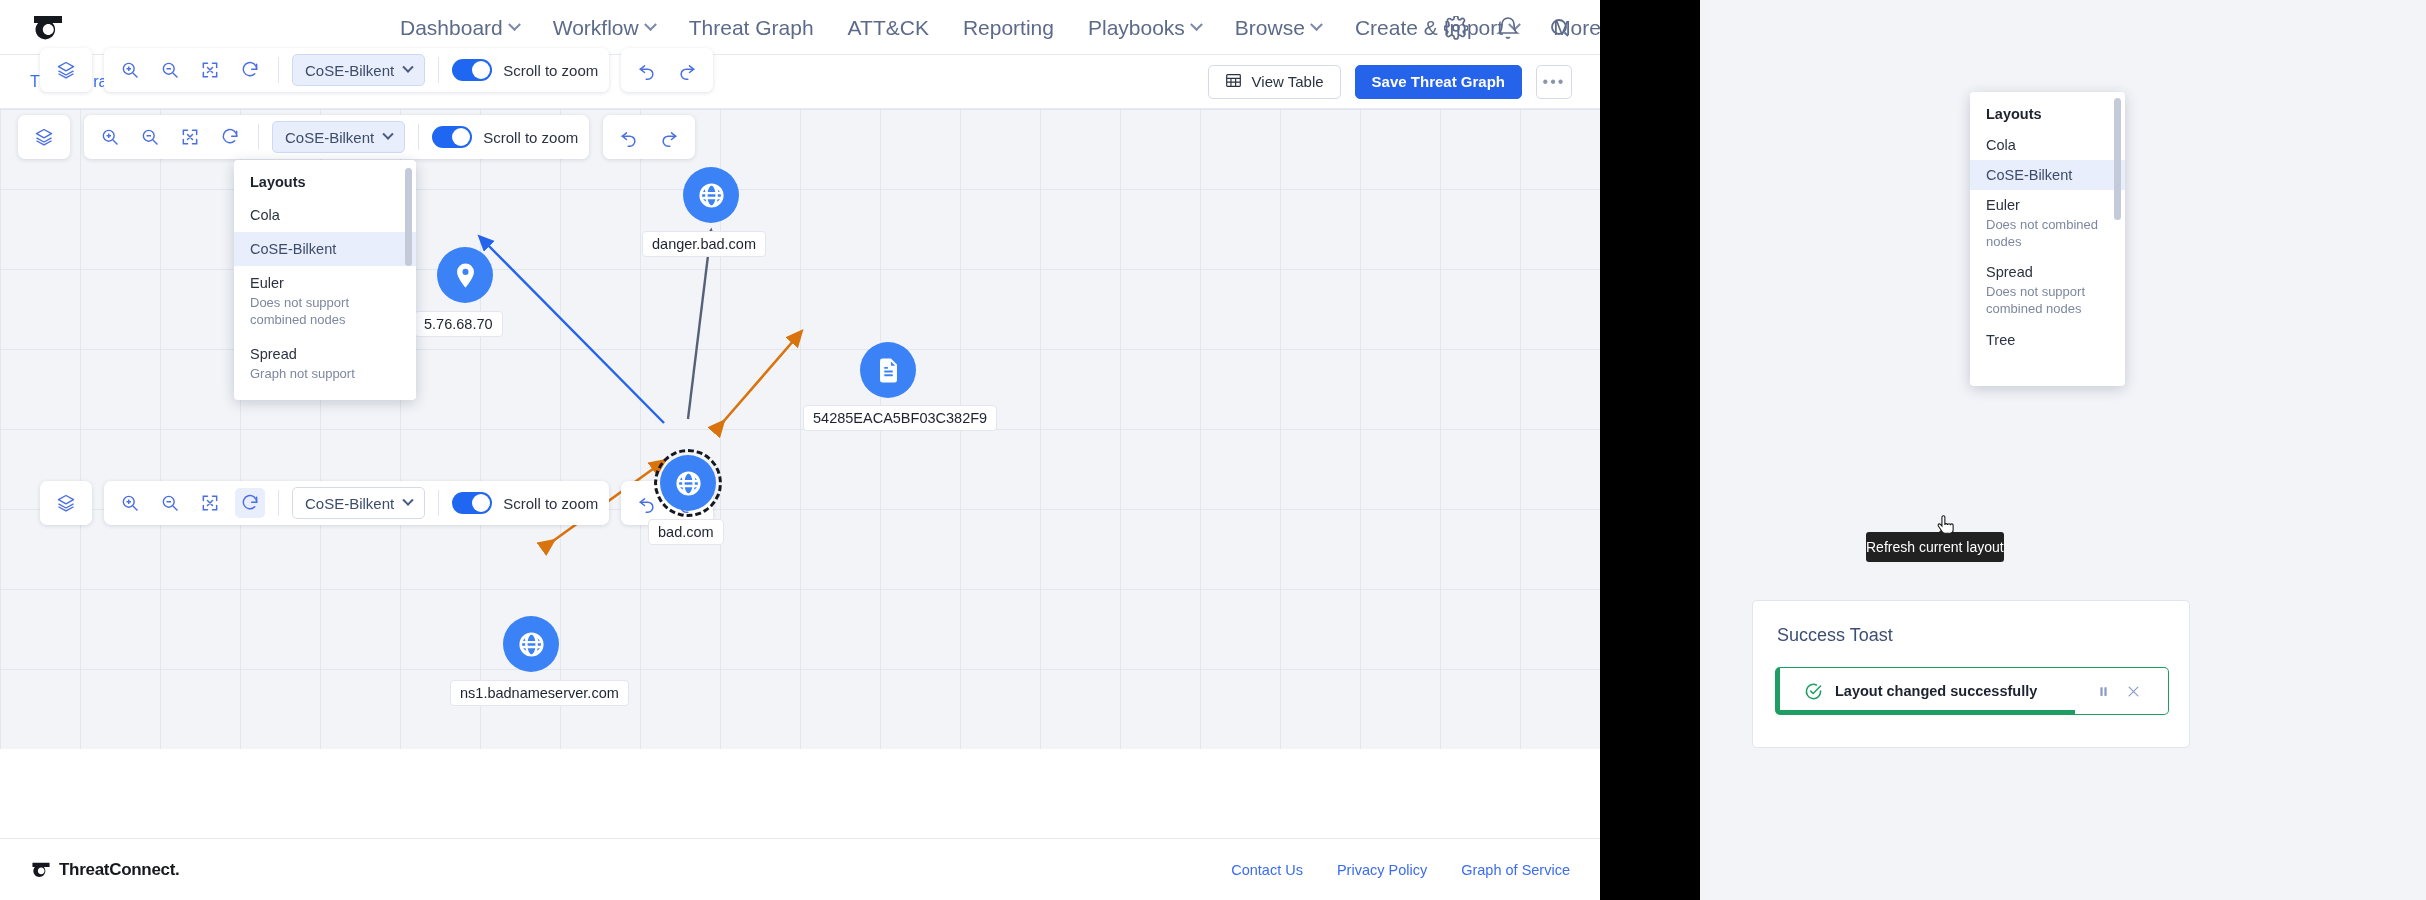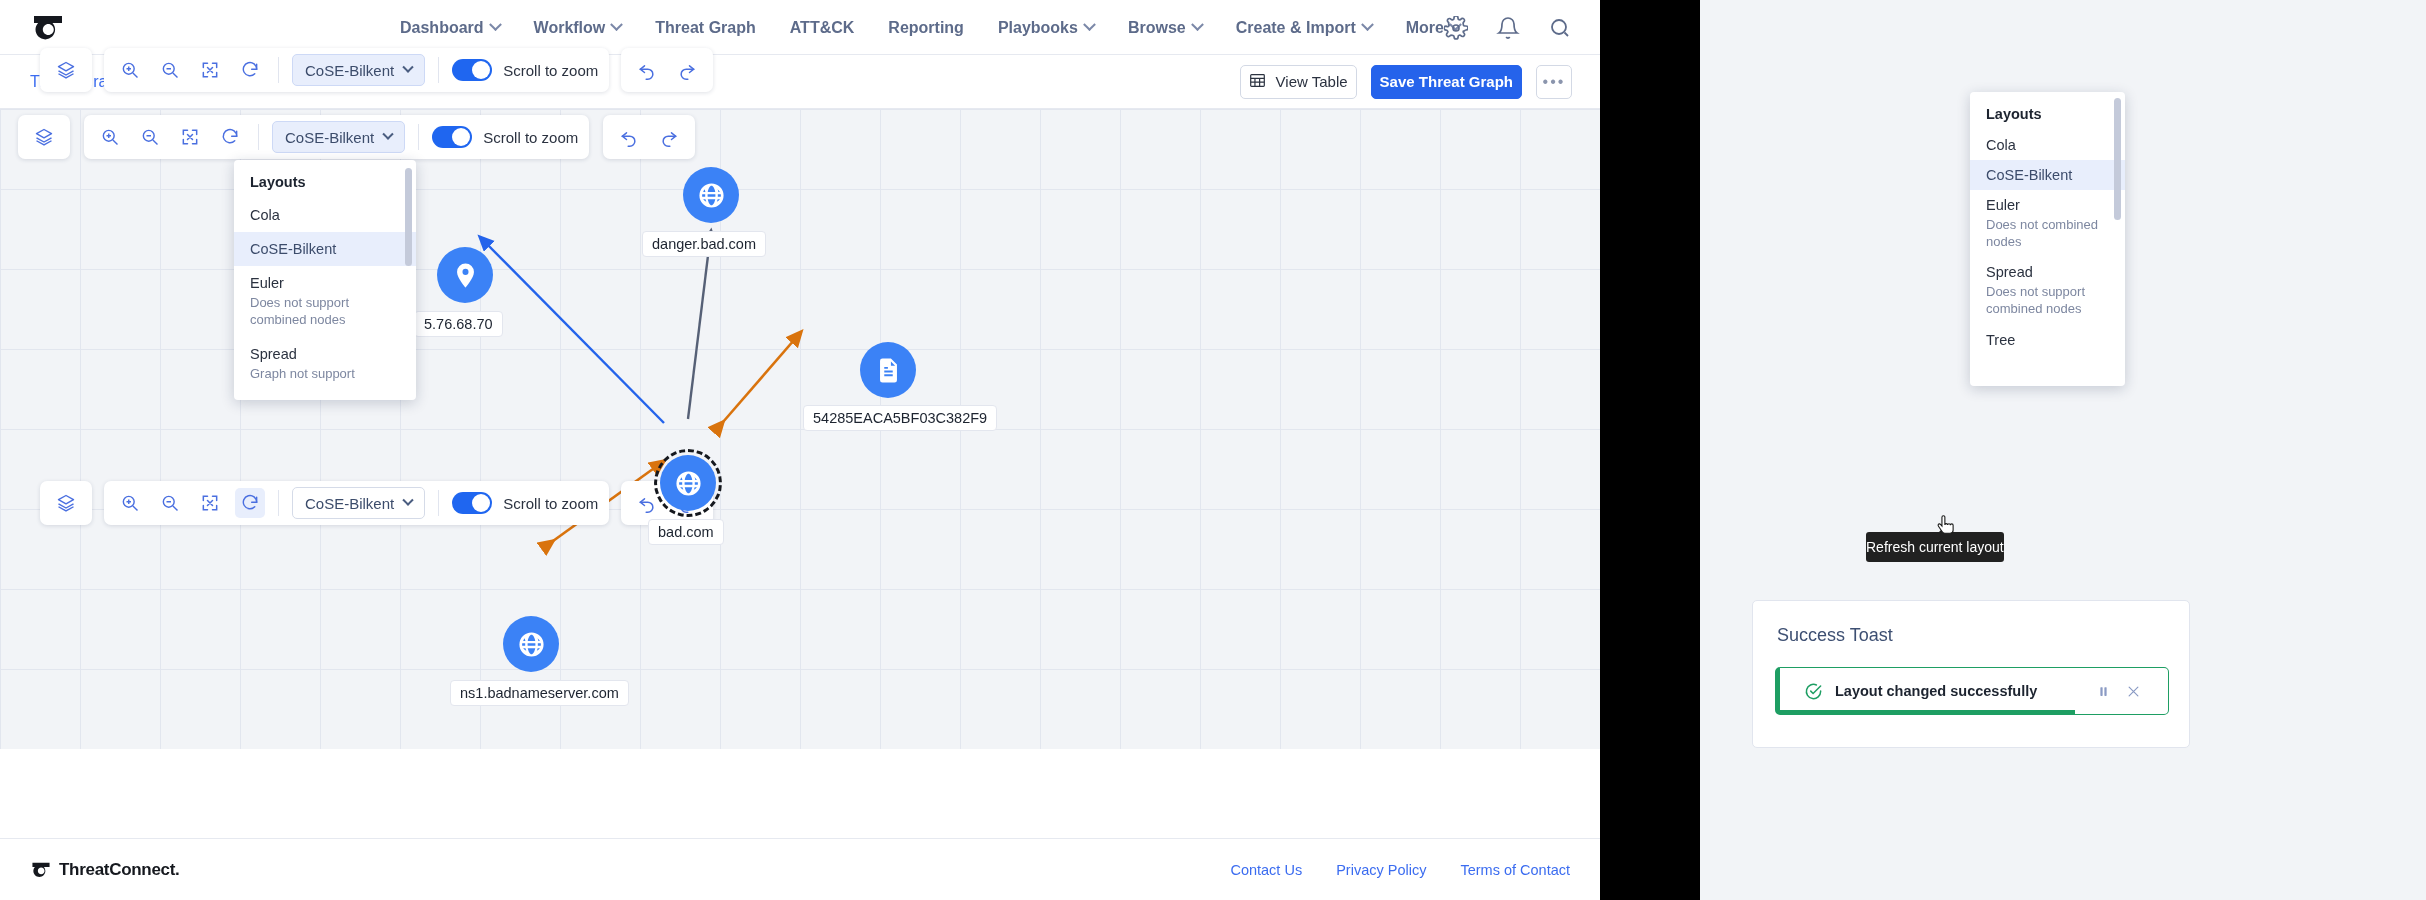--- a/index.html
+++ b/index.html
@@ -6,33 +6,33 @@
   html,body{width:2426px;height:900px;background:#000;font-family:"Liberation Sans",sans-serif;overflow:hidden}
   .screen{position:relative;width:2426px;height:900px;background:#000}
 
   
   .app{position:absolute;left:0;top:0;width:1600px;height:900px;background:#fff;overflow:hidden}
 
   
   .topnav{position:relative;height:55px;background:#fff;border-bottom:1px solid #e6e9f0;display:flex;align-items:center}
   .logo{position:absolute;left:30px;top:10px;width:36px;height:36px}
   .navitems{position:absolute;left:400px;top:0;height:55px;display:flex;align-items:center;gap:34px}
-  .navitem{display:flex;align-items:center;gap:7px;font-size:16px;color:#5d6b8a;font-weight:700;cursor:pointer;white-space:nowrap}
+  .navitem{display:flex;align-items:center;gap:7px;font-size:21px;color:#5d6b8a;font-weight:400;cursor:pointer;white-space:nowrap}
   .chev{display:inline-block;width:9px;height:9px;border-right:2px solid #7b88a8;border-bottom:2px solid #7b88a8;transform:rotate(45deg) translate(-2px,-2px)}
   .navicons{position:absolute;right:28px;top:0;height:55px;display:flex;align-items:center;gap:28px}
   .nicon{width:24px;height:24px;color:#5d6b8a;cursor:pointer}
 
   
   .crumbbar{position:relative;height:54px;background:#fff;display:flex;align-items:center;border-bottom:1px solid #e6e9f0}
   .crumbs{position:absolute;left:30px;display:flex;align-items:center;gap:10px;font-size:16px}
   .crumb-link{color:#3b6cf0;cursor:pointer}
   .crumb-sep{color:#9aa4bb}
   .crumb-cur{color:#2b3240}
   .crumbactions{position:absolute;right:28px;display:flex;align-items:center;gap:14px}
-  .btn{display:flex;align-items:center;gap:10px;height:34px;padding:0 8px;border-radius:5px;font-size:15px;cursor:pointer;white-space:nowrap}
+  .btn{display:flex;align-items:center;gap:10px;height:34px;padding:0 16px;border-radius:5px;font-size:15px;cursor:pointer;white-space:nowrap}
   .btn-ghost{border:1px solid #d3d9e5;background:#fff;color:#2b3240}
   .btn-primary{background:#2563eb;color:#fff;font-weight:600;border:1px solid #2563eb}
   .btn-dots{width:36px;height:34px;border:1px solid #d3d9e5;background:#fff;border-radius:5px;display:flex;align-items:center;justify-content:center;color:#8b95ad;letter-spacing:2px;font-size:16px;cursor:pointer}
 
   
   .canvas{position:relative;height:640px;background:
      repeating-linear-gradient(to right,#e2e6ee 0 1px,transparent 1px 80px),
      repeating-linear-gradient(to bottom,#e2e6ee 0 1px,transparent 1px 80px),
      #f2f4f7;overflow:hidden}
 
@@ -313,21 +313,21 @@
     <div class="footer">
       <div class="flogo">
         <svg width="22" height="22" viewBox="0 0 36 36">
             <path d="M4 6h28v7h-9.5c1.6 1.7 2.6 4.1 2.6 6.6 0 5.4-4.4 9.8-9.8 9.8S5.5 25 5.5 19.6c0-2.5 1-4.9 2.6-6.6H4V6zm14.3 8.1c-3 0-5.5 2.5-5.5 5.5s2.5 5.5 5.5 5.5 5.5-2.5 5.5-5.5-2.5-5.5-5.5-5.5z" fill="#15181e"></path>
           </svg>
         <span>ThreatConnect.</span>
       </div>
       <div class="flinks">
         <a>Contact Us</a>
         <a>Privacy Policy</a>
-        <a>Terms of Contact</a>
+        <a>Graph of Service</a>
       </div>
     </div>
   </div>
 
   <div class="ddown dd-left">
     <div class="ddhead">Layouts</div>
     <div class="dditem">
         <div class="t">Cola</div>
       </div>
     <div class="dditem sel">

